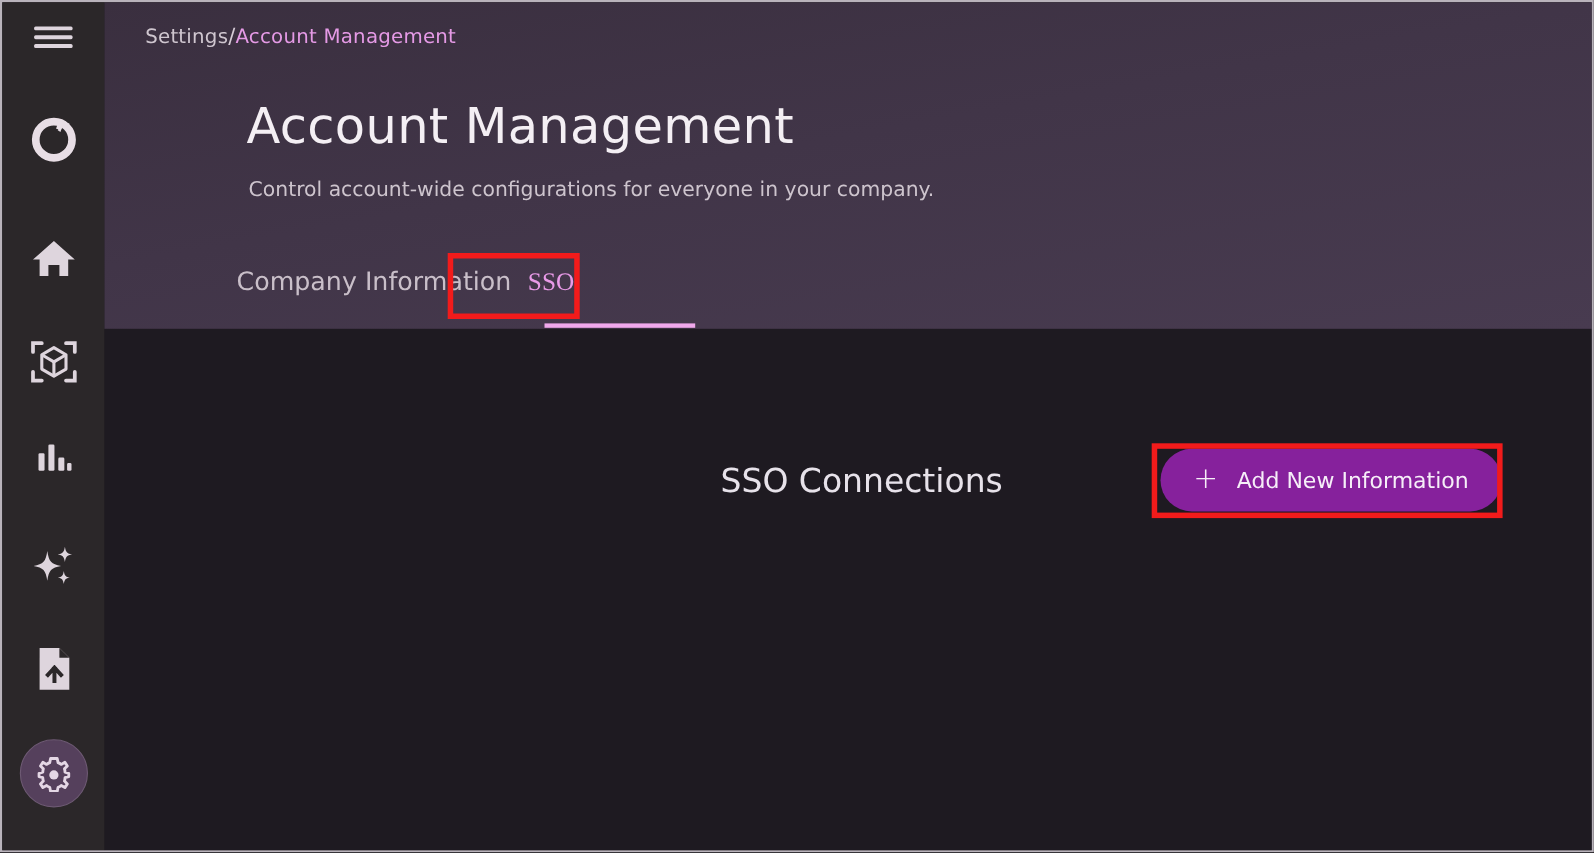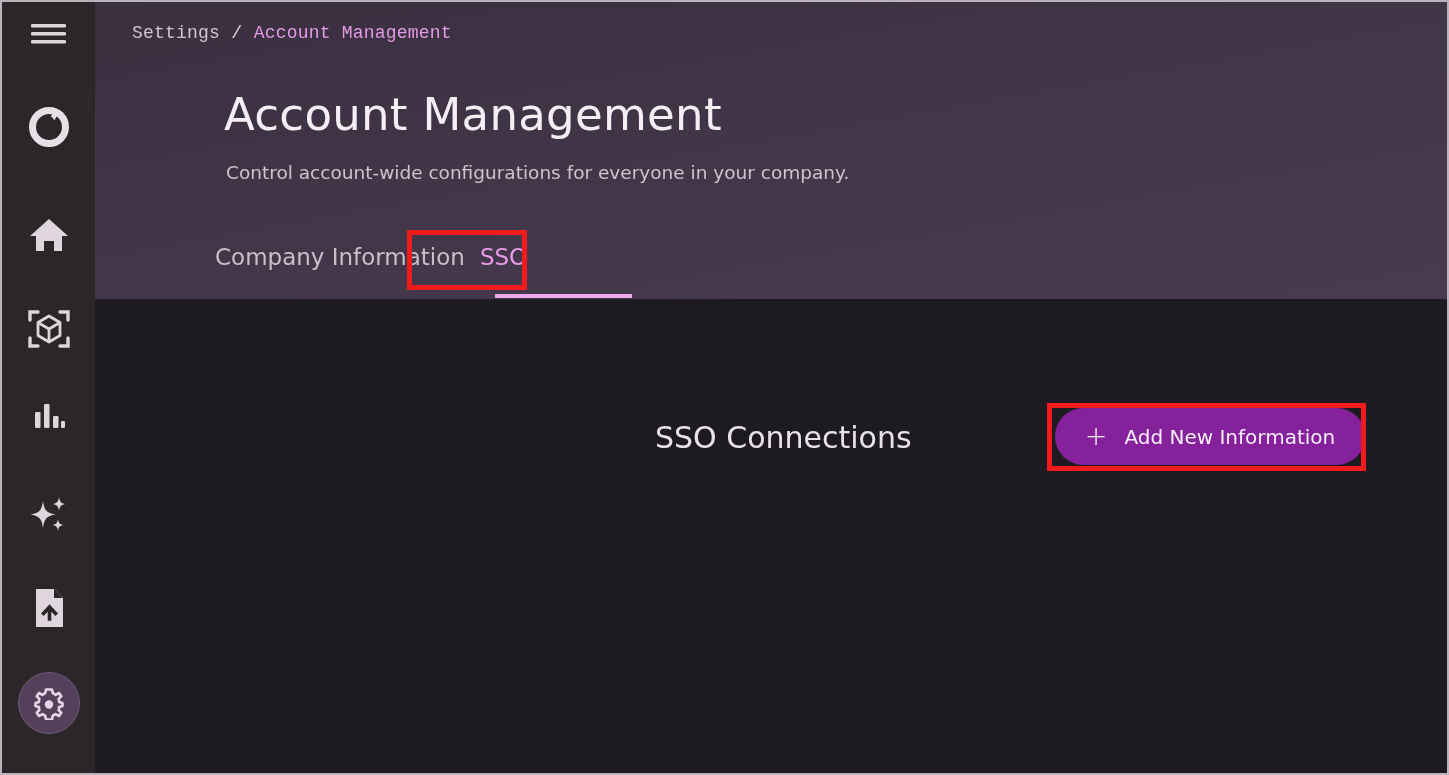--- a/index.html
+++ b/index.html
@@ -66,23 +66,22 @@
     box-sizing: border-box;
   }
   #breadcrumb {
     position: absolute;
     left: 37px;
     top: 20px;
     font-size: 18px;
     letter-spacing: .2px;
     display: flex;
     align-items: center;
-    gap: 11px;
-    white-space: nowrap;
-    font-family: Liberation Mono, monospace;
+    gap: 0;
+    white-space: nowrap;
   }
   .crumb-root { color: #cfc6cf; }
   .crumb-sep  { color: #d7cdd7; font-size: 19px; }
   .crumb-cur  { color: #e59ae6; }
 
   #page-title {
     position: absolute;
     left: 129px;
     top: 86px;
     margin: 0;
@@ -113,21 +112,21 @@
   .tab {
     font-size: 23px;
     color: #c9bfc9;
     padding: 4px 2px;
     white-space: nowrap;
     background: transparent;
     border: none;
     font-family: inherit;
     cursor: pointer;
   }
-  .tab.active { color: #e99ae8; }
+  .tab.active { color: #e99ae8; font-family: Liberation Serif, serif; }
   #tab-underline {
     position: absolute;
     left: 400px;
     top: 292px;
     width: 137px;
     height: 4px;
     background: #f0a8ec;
   }
   #tab-highlight {
     position: absolute;

